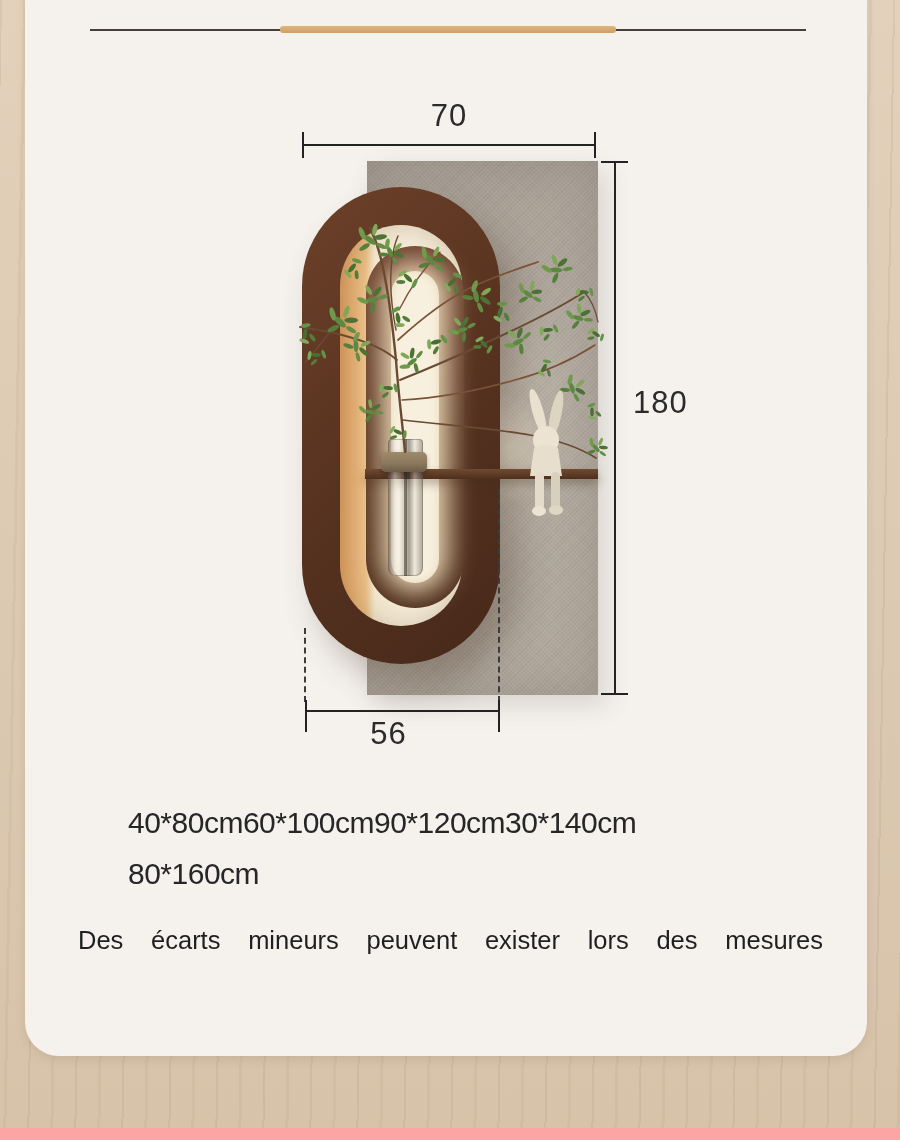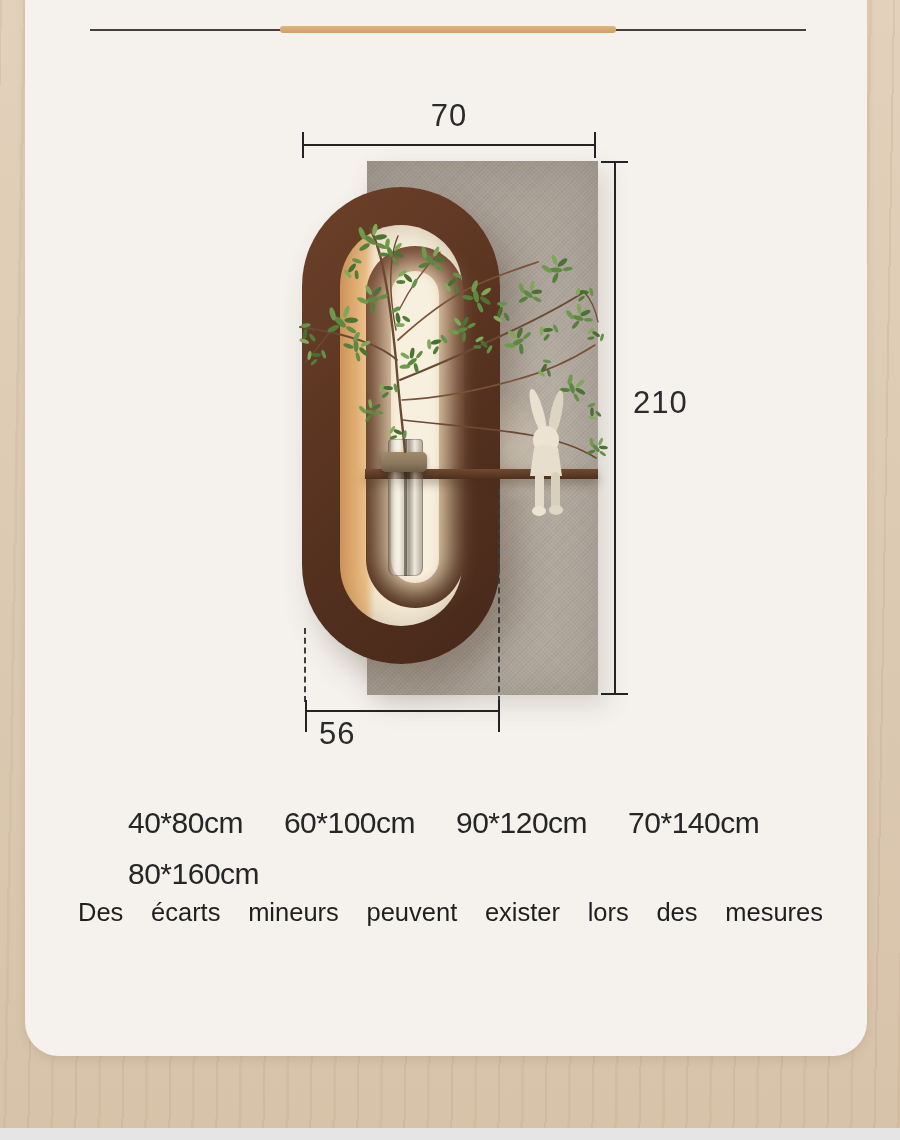--- a/index.html
+++ b/index.html
@@ -1,16 +1,16 @@
 <!DOCTYPE html>
 <html><head>
 <meta charset="utf-8">
 <style>
   html,body{margin:0;padding:0;background:#ffffff;}
-  .page{position:relative;width:900px;height:1140px;background:#e5e5e5;overflow:hidden;
+  .page{position:relative;width:900px;height:1140px;background:#fca5a5;overflow:hidden;
         font-family:"Liberation Sans",sans-serif;color:#222;}
 
   
   .wood{position:absolute;left:0;top:0;width:900px;height:1128px;
         background-color:#dccab3;
         background-image:
           repeating-linear-gradient(91deg, rgba(150,118,82,.12) 0 2px, rgba(0,0,0,0) 2px 23px,
                                     rgba(150,118,82,.08) 23px 26px, rgba(0,0,0,0) 26px 47px),
           linear-gradient(180deg,#e3d1bb,#d7c3aa);}
 
@@ -62,44 +62,44 @@
         box-shadow:0 2px 4px rgba(0,0,0,.3);}
 
   .branches{position:absolute;left:280px;top:205px;width:330px;height:270px;}
   .rabbit{position:absolute;left:505px;top:382px;width:100px;height:140px;}
 
   
   .dim{color:#2b2b2b;font-weight:300;}
   .dim-label{position:absolute;font-size:31px;letter-spacing:1px;}
   .lbl-w{left:302px;top:98px;width:294px;text-align:center;}
   .lbl-h{left:633px;top:385px;}
-  .lbl-s{left:319px;top:716px;width:195px;}
+  .lbl-s{left:291px;top:716px;width:195px;text-align:center;}
 
   .hline{position:absolute;height:2px;background:#232323;}
   .hline .tick{position:absolute;width:2px;height:26px;top:-12px;background:#232323;}
   .hline .tick.l{left:0;} .hline .tick.r{right:0;}
   .line-w{left:302px;top:144px;width:294px;}
   .line-s{left:305px;top:710px;width:195px;}
   .line-s .tick{height:32px;top:-10px;}
 
   .vline{position:absolute;width:2px;background:#232323;left:614px;top:161px;height:534px;}
   .vline .tick{position:absolute;height:2px;width:27px;left:-13px;background:#232323;}
   .vline .tick.t{top:0;} .vline .tick.b{bottom:0;}
 
   .guide{position:absolute;width:0;border-left:2px dashed #3c3c3c;}
   .guide.g1{left:304px;top:628px;height:74px;}
   .guide.g2{left:498px;top:489px;height:213px;}
 
   
-  .sizes{position:absolute;left:128px;display:flex;gap:41px;font-size:30px;color:#262626;
+  .sizes{position:absolute;left:128px;display:flex;font-size:30px;color:#262626;
          letter-spacing:-0.5px;}
   .sizes.row1{top:806px;} .sizes.row2{top:857px;gap:49px;}
 
   
-  .disclaimer{position:absolute;left:78px;top:894px;width:745px;font-size:25.5px;
+  .disclaimer{position:absolute;left:78px;top:922px;width:745px;font-size:25.5px;
               line-height:37.5px;color:#1f1f1f;}
   .disclaimer .just{text-align:justify;text-align-last:justify;}
 </style>
 </head>
 <body>
 
 <div class="page">
   <div class="wood"></div>
   <div class="card"></div>
 
@@ -194,39 +194,39 @@
       <ellipse cx="556" cy="510" rx="7" ry="5" fill="#e0d6c4"></ellipse>
     </svg>
   </div>
 
   <div class="dim dim-label lbl-w">70</div>
   <div class="hline line-w">
     <span class="tick l"></span>
     <span class="tick r"></span>
   </div>
 
-  <div class="dim dim-label lbl-h">210</div>
+  <div class="dim dim-label lbl-h">180</div>
   <div class="vline">
     <span class="tick t"></span>
     <span class="tick b"></span>
   </div>
 
   <div class="guide g1"></div>
   <div class="guide g2"></div>
   <div class="hline line-s">
     <span class="tick l"></span>
     <span class="tick r"></span>
   </div>
   <div class="dim dim-label lbl-s">56</div>
 
   <div class="sizes row1">
     <span>40*80cm</span>
     <span>60*100cm</span>
     <span>90*120cm</span>
-    <span>70*140cm</span>
+    <span>30*140cm</span>
   </div>
   <div class="sizes row2">
     <span>80*160cm</span>
   </div>
 
   <div class="disclaimer">
     <div class="just">Des écarts mineurs peuvent exister lors des mesures</div>
   </div>
 </div>
 

